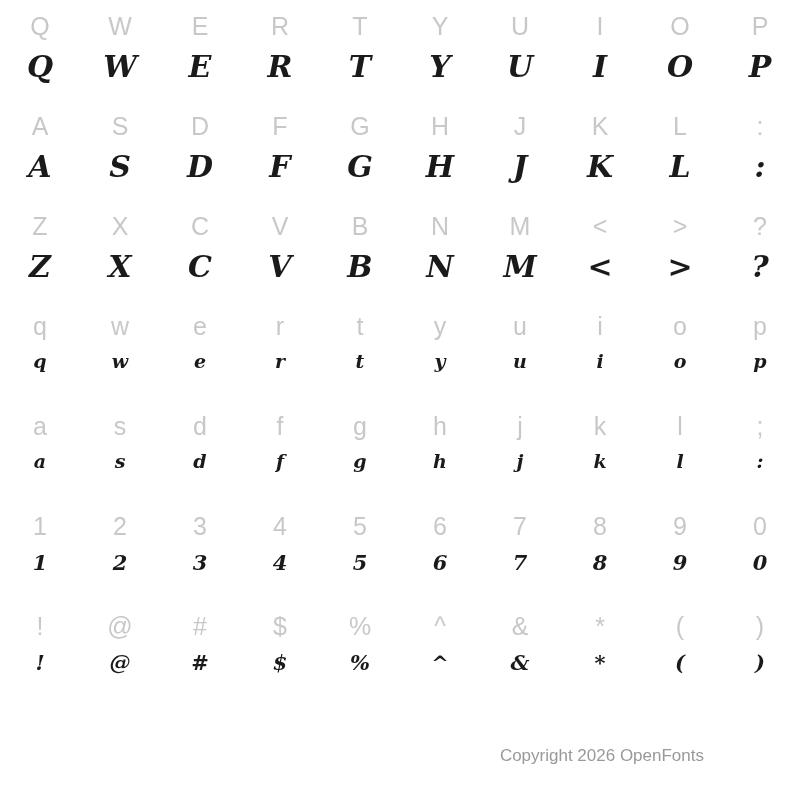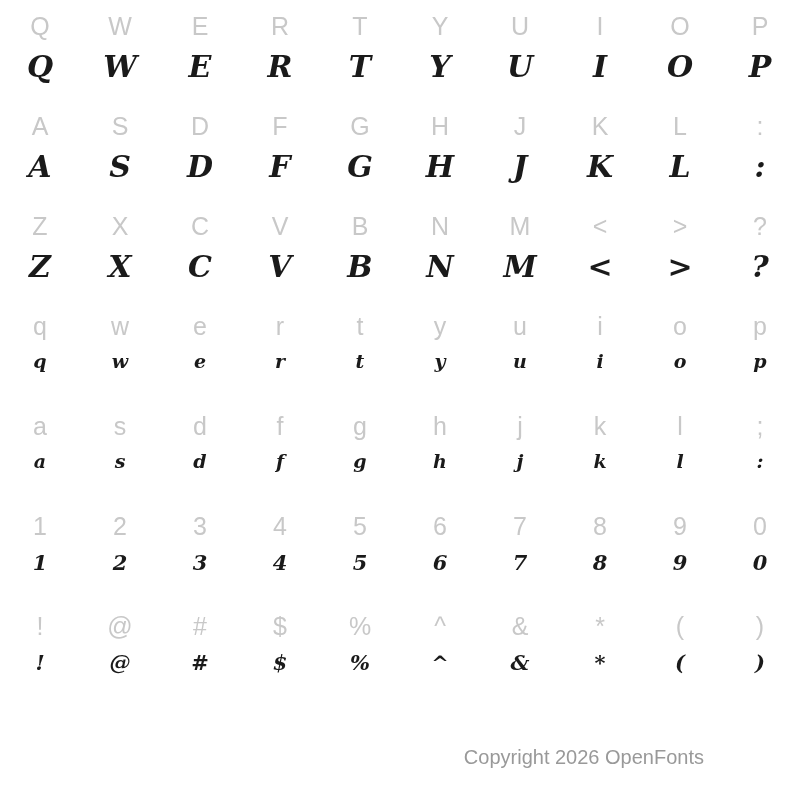--- a/index.html
+++ b/index.html
@@ -68,21 +68,21 @@
   }
   #footer {
     position: absolute;
     left: 0;
     top: 746px;
     width: 748px;
     text-align: center;
     padding-right: 44px;
     box-sizing: border-box;
     color: #999999;
-    font-size: 20px;
+    font-size: 17px;
     font-family: "Liberation Sans", sans-serif;
     text-align: right;
   }
 </style>
 </head>
 <body>
 
 <div id="keymap">
     <div class="row-pair" data-size="large">
       <div class="key-row keys">

